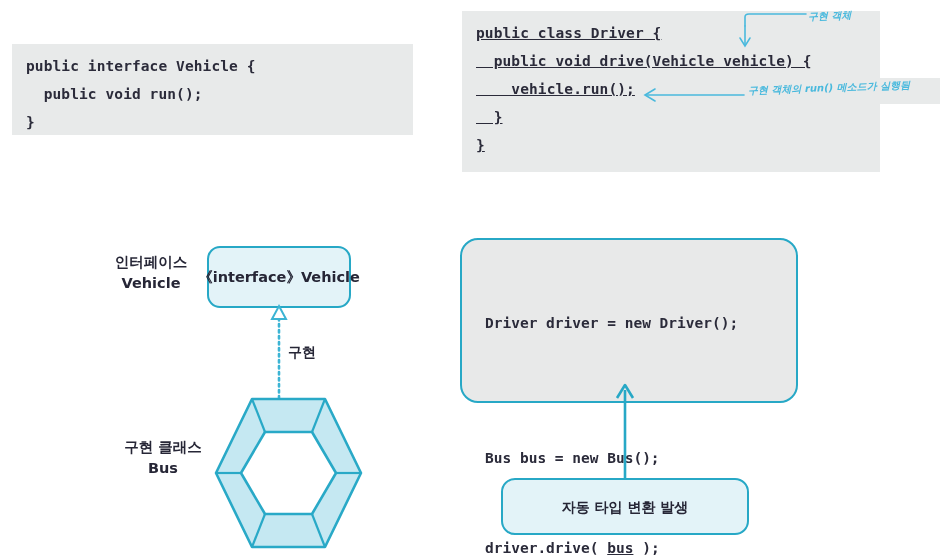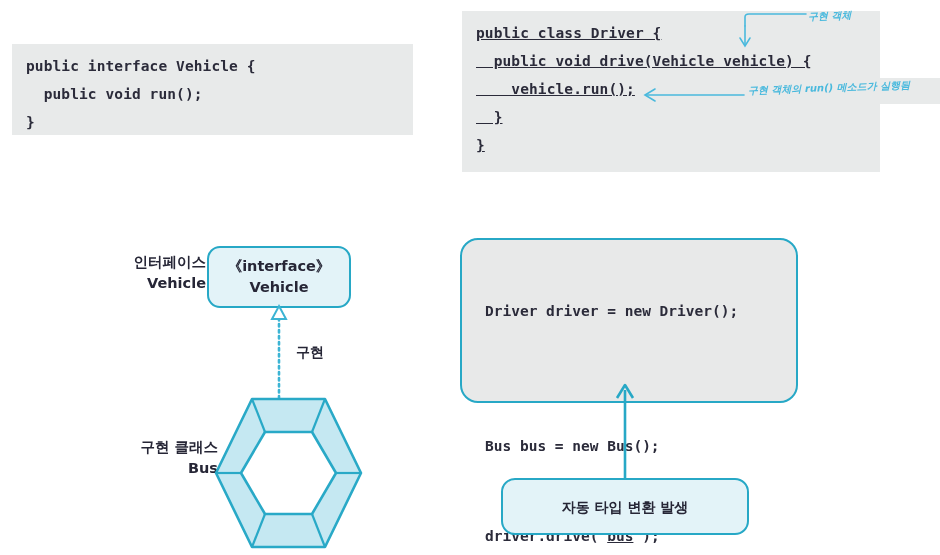--- a/index.html
+++ b/index.html
@@ -65,53 +65,51 @@
     height: 26px;
     background: #e8eaea;
   }
 
   
   .label-ko {
     font-family: "DejaVu Sans", sans-serif;
     font-size: 14.5px;
     font-weight: bold;
     color: #262636;
-    text-align: right;
+    text-align: center;
     line-height: 21px;
     white-space: pre-line;
   }
 
   #iface-box {
     left: 207px;
     top: 246px;
     width: 144px;
     height: 62px;
     background: #e3f3f8;
     border: 2.5px solid #27a8c6;
     border-radius: 13px;
     box-sizing: border-box;
     display: flex;
-    flex-direction: column;
     align-items: center;
     justify-content: center;
     font-family: "DejaVu Sans", sans-serif;
     font-size: 14.5px;
     font-weight: bold;
     color: #262636;
     line-height: 21px;
   }
 
   #realize-label {
     left: 288px;
     top: 344px;
     font-size: 14px;
     font-weight: bold;
     color: #262636;
     font-family: "DejaVu Sans", sans-serif;
-    margin-left: 8px;
   }
 
   #hex-label {
     left: 108px;
     top: 437px;
     width: 110px;
   }
   #iface-label {
     left: 96px;
     top: 252px;
@@ -132,21 +130,21 @@
   
   #main-panel {
     left: 460px;
     top: 238px;
     width: 338px;
     height: 165px;
     background: #e8e9e9;
     border: 2.5px solid #27a8c6;
     border-radius: 18px;
     box-sizing: border-box;
-    padding: 4px 0 0 23px;
+    padding: 16px 0 0 23px;
     font-family: "DejaVu Sans Mono", monospace;
     font-size: 14.5px;
     font-weight: bold;
     color: #2b2b3a;
     line-height: 45px;
     white-space: pre;
   }
   .u-bus { text-decoration: underline; }
 
   

